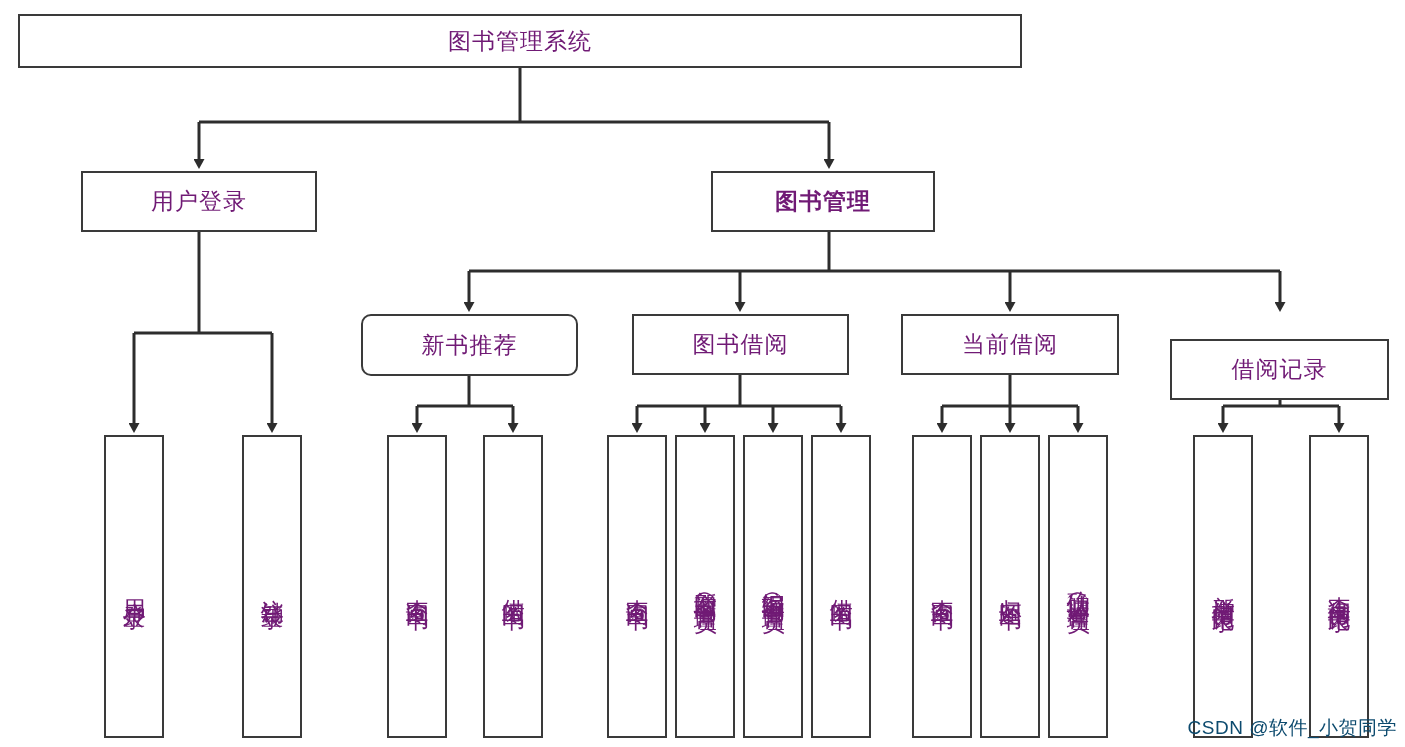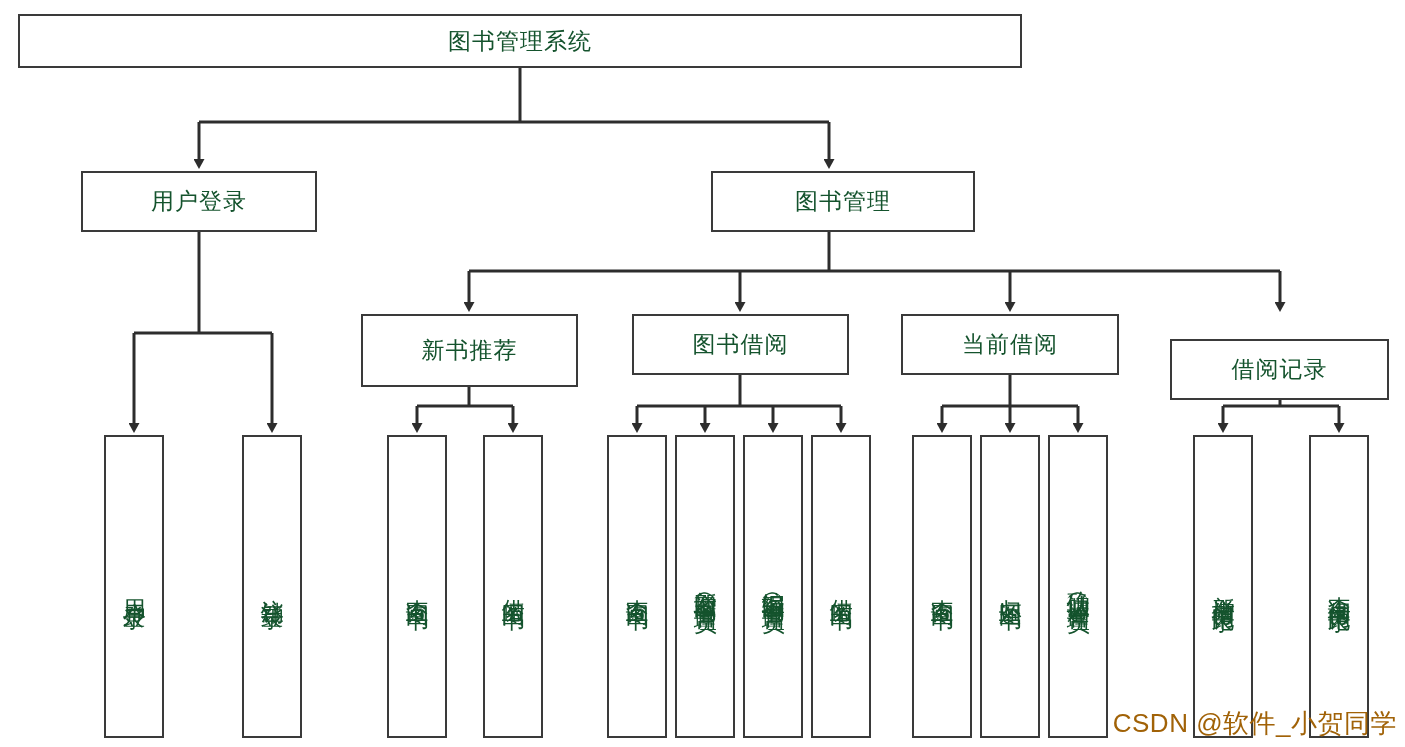--- a/index.html
+++ b/index.html
@@ -26,21 +26,21 @@
     pointer-events: none;
   }
   .node {
     position: absolute;
     box-sizing: border-box;
     border: 2px solid #3a3a3a;
     background: #ffffff;
     display: flex;
     align-items: center;
     justify-content: center;
-    color: #14532d;
+    color: #701a75;
   }
   .node.horiz {
     font-size: 23px;
     letter-spacing: 1px;
   }
   .node.vert {
     writing-mode: vertical-rl;
     text-orientation: upright;
     font-size: 23px;
     letter-spacing: 3px;
@@ -49,22 +49,22 @@
   }
   .node.vert .label {
     writing-mode: vertical-rl;
     text-orientation: upright;
     white-space: nowrap;
   }
   .watermark {
     position: absolute;
     right: 8px;
     bottom: 6px;
-    font-size: 26px;
-    color: #a16207;
+    font-size: 19px;
+    color: #0c4a6e;
     white-space: nowrap;
     letter-spacing: 0.5px;
   }
 </style>
 </head>
 <body>
 
 <div id="canvas">
 
   <svg class="connectors" viewBox="0 0 1405 747">
@@ -117,25 +117,25 @@
     </g>
   </svg>
 
   <div class="node horiz" style="left:18px; top:14px; width:1004px; height:54px;">
     <span class="label">图书管理系统</span>
   </div>
 
   <div class="node horiz" style="left:81px; top:171px; width:236px; height:61px;">
     <span class="label">用户登录</span>
   </div>
-  <div class="node horiz" style="left:711px; top:171px; width:264px; height:61px;">
+  <div class="node horiz" style="left:711px; top:171px; width:224px; height:61px;font-weight:bold;">
     <span class="label">图书管理</span>
   </div>
 
-  <div class="node horiz" style="left:361px; top:314px; width:217px; height:73px;">
+  <div class="node horiz" style="left:361px; top:314px; width:217px; height:62px;border-radius:10px;">
     <span class="label">新书推荐</span>
   </div>
   <div class="node horiz" style="left:901px; top:314px; width:218px; height:61px;">
     <span class="label">当前借阅</span>
   </div>
   <div class="node horiz" style="left:632px; top:314px; width:217px; height:61px;">
     <span class="label">图书借阅</span>
   </div>
   <div class="node horiz" style="left:1170px; top:314px; width:219px; height:61px;margin-top:25px;">
     <span class="label">借阅记录</span>

